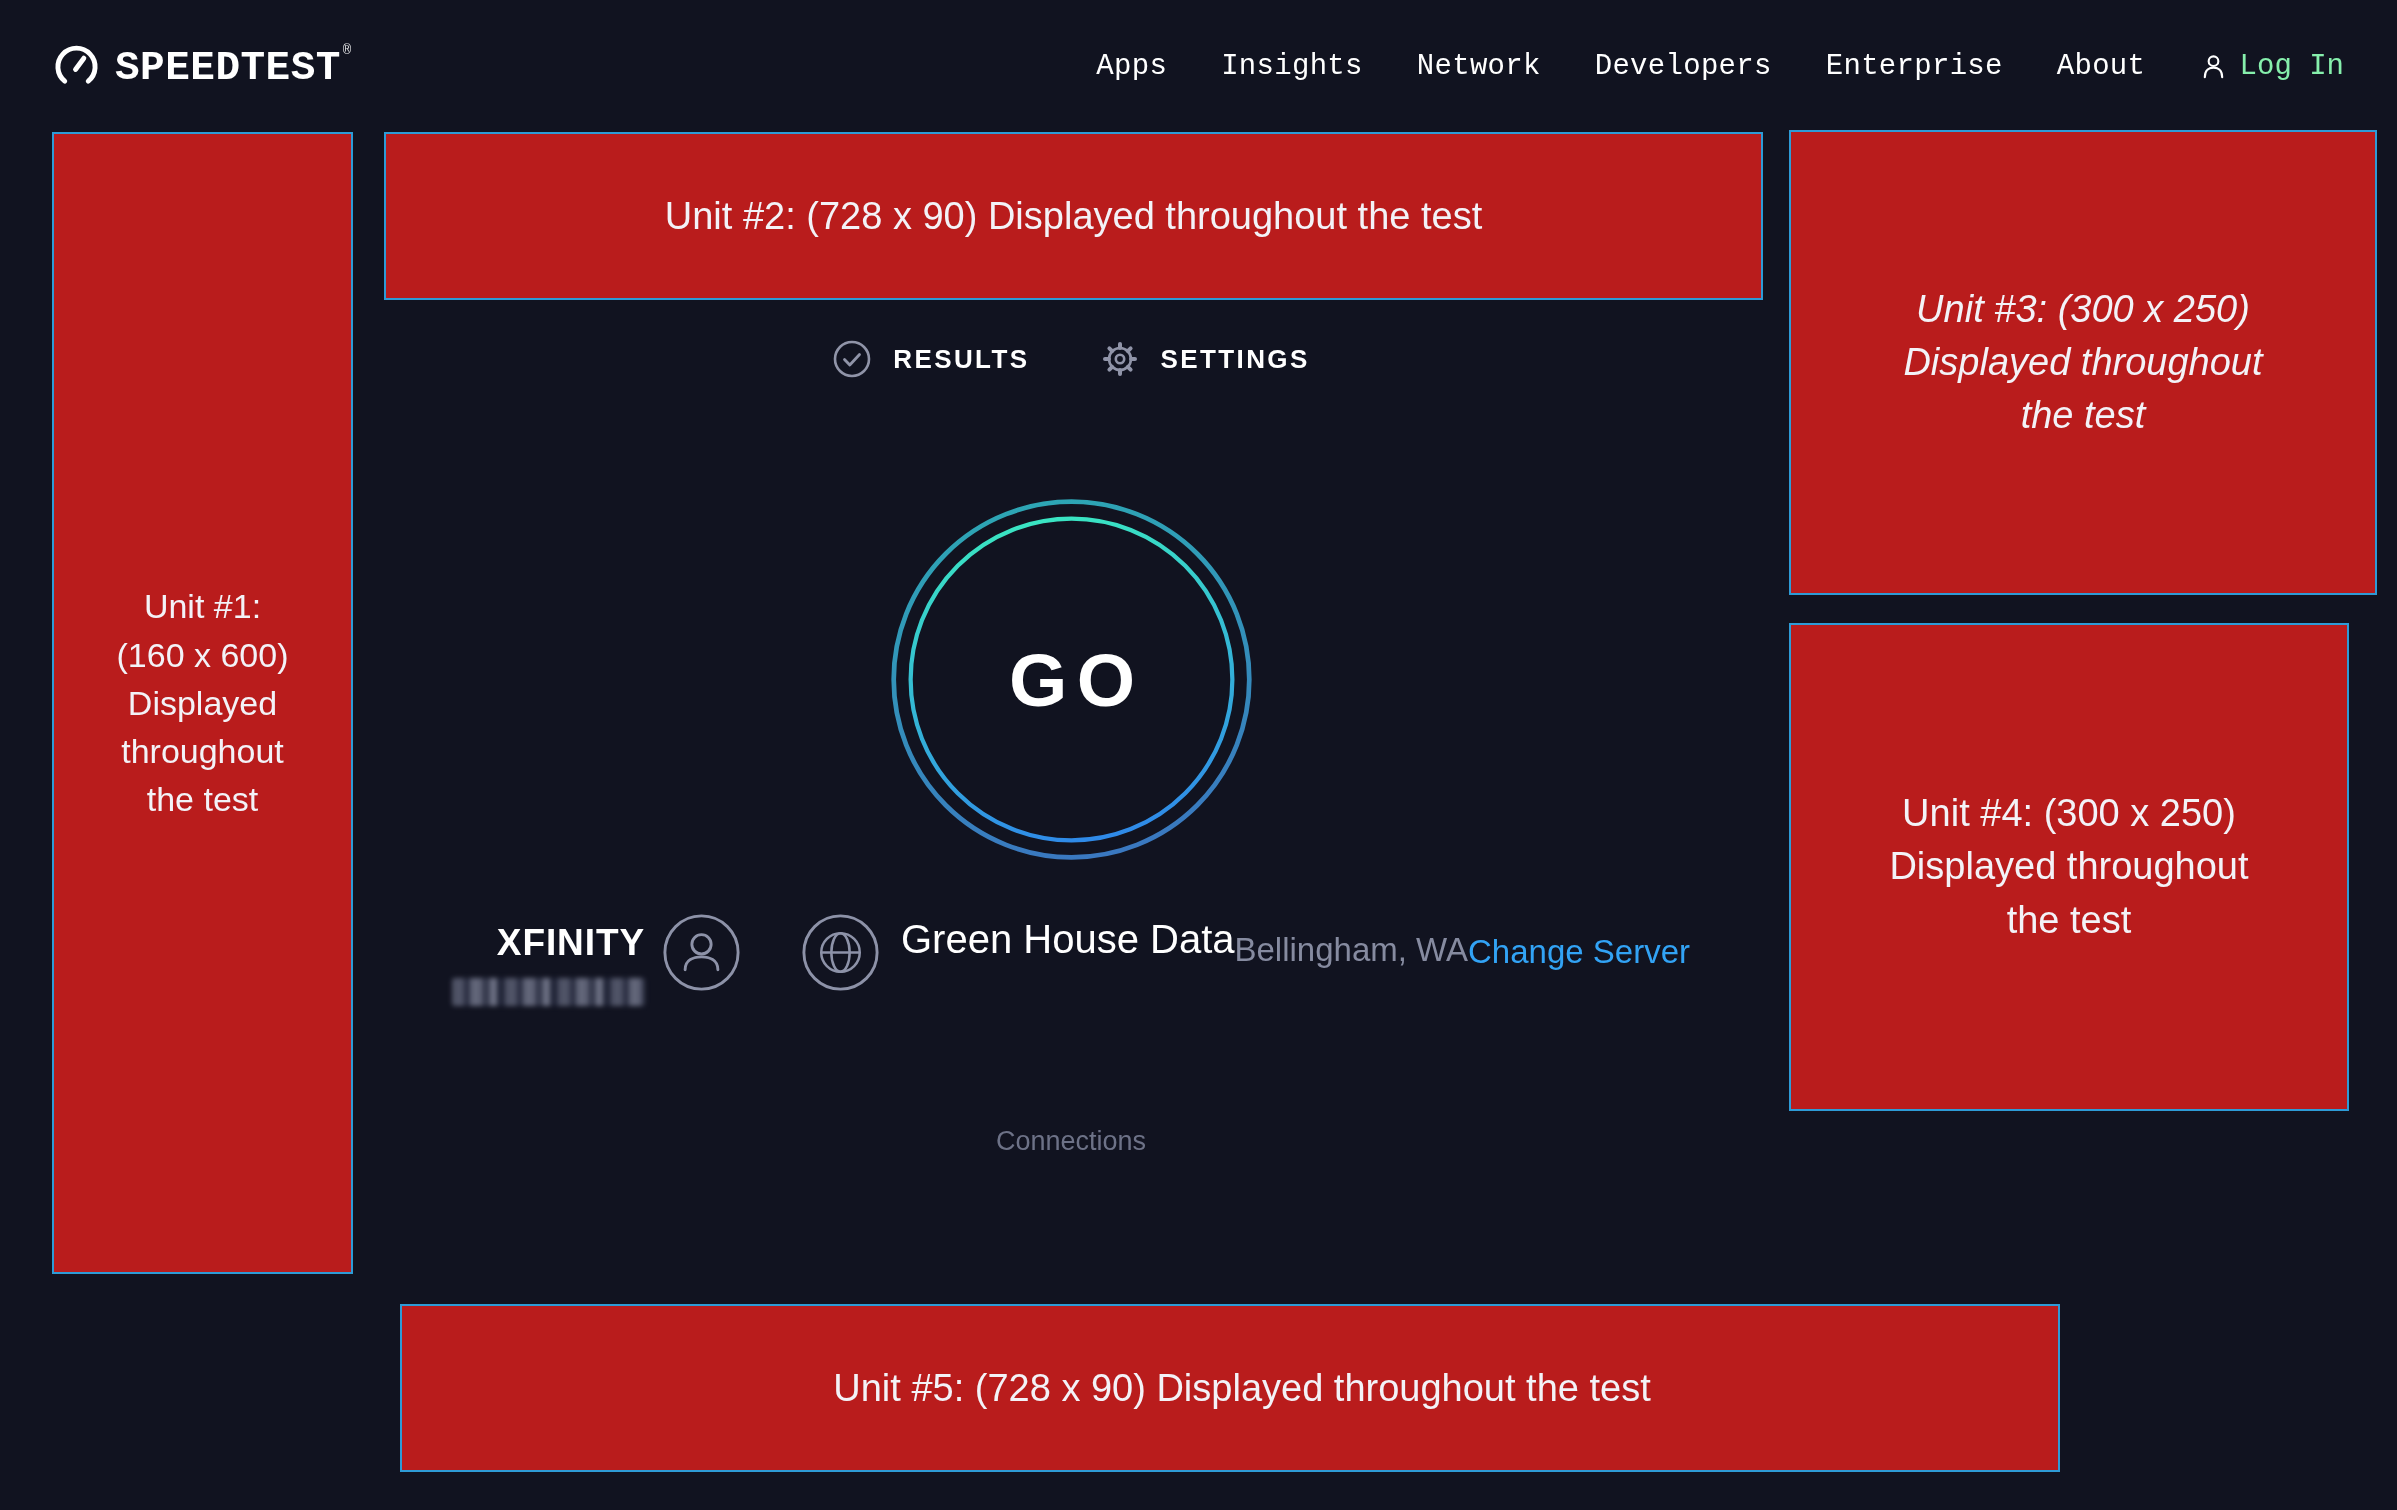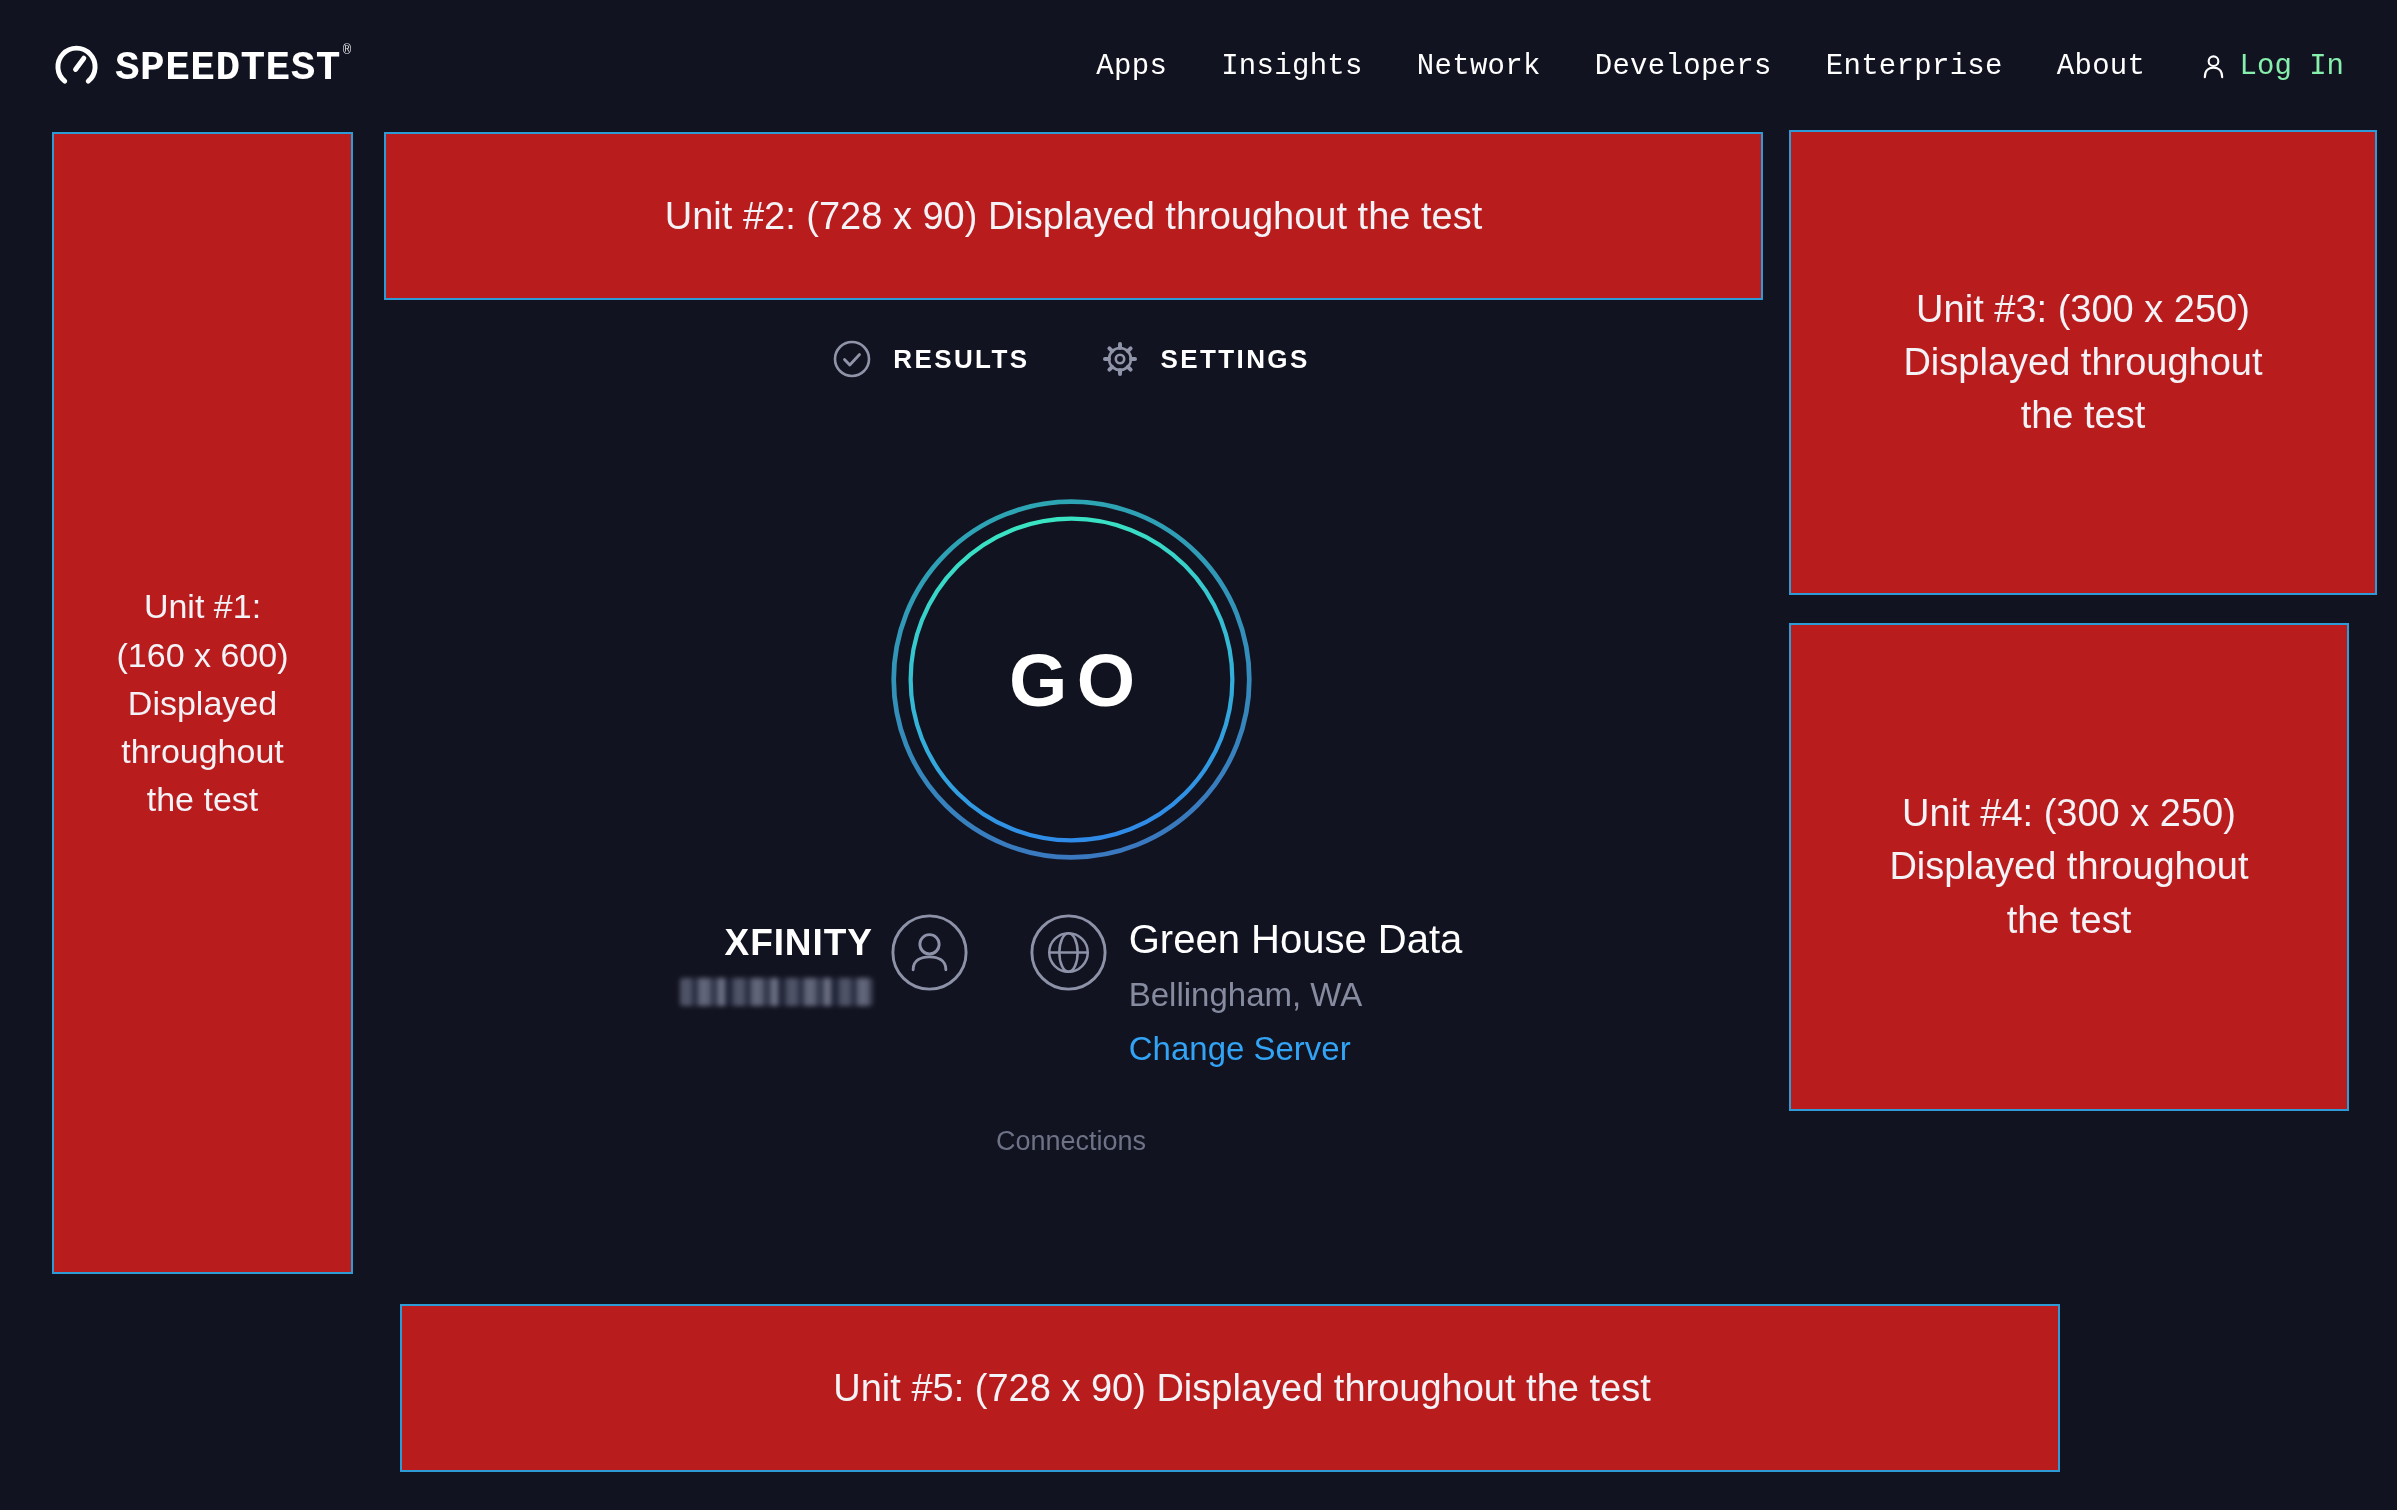--- a/index.html
+++ b/index.html
@@ -30,21 +30,21 @@
     position: absolute; box-sizing: border-box;
     background: #b91c1c; border: 2.8px solid #2e9bd6;
     display: flex; align-items: center; justify-content: center;
     text-align: center; cursor: pointer;
   }
   .ad-text { color: #f3f2f7; white-space: pre-line; }
   .ad-left   { left: 52px;   top: 132px;  width: 301px;  height: 1142px; }
   .ad-left   .ad-text { font-size: 34px; line-height: 1.42; }
   .ad-top    { left: 384px;  top: 132px;  width: 1379px; height: 168px; }
   .ad-top    .ad-text { font-size: 38px; }
-  .ad-right1 { left: 1789px; top: 130px;  width: 588px;  height: 465px; }
+  .ad-right1 { left: 1789px; top: 130px;  width: 588px;  height: 465px; font-style: italic; }
   .ad-right2 { left: 1789px; top: 623px;  width: 560px;  height: 488px; }
   .ad-right1 .ad-text, .ad-right2 .ad-text { font-size: 38px; line-height: 1.4; }
   .ad-bottom { left: 400px;  top: 1304px; width: 1660px; height: 168px; padding-left: 24px; }
   .ad-bottom .ad-text { font-size: 38px; }
 
   
   .center { position: absolute; left: 353px; width: 1436px; }
 
   .tabs { top: 339px; display: flex; justify-content: center; align-items: center; gap: 70px; }
   .tab { display: flex; align-items: center; gap: 21px; cursor: pointer; }
@@ -61,21 +61,21 @@
   .meta { top: 913px; display: flex; justify-content: center; align-items: flex-start; }
   .host { display: flex; flex-direction: column; align-items: flex-end; margin-right: 17px; padding-top: 9.4px; }
   .host-name { color: #ffffff; font-size: 37px; font-weight: 700; letter-spacing: 0.9px; }
   .host-blur {
     margin-top: 14px; width: 193px; height: 28px; border-radius: 2.8px; opacity: 0.9;
     background: repeating-linear-gradient(90deg,
       #565a6e 0 12.2px, #2c3044 12.2px 18px, #6a6e82 18px 30px, #3a3e52 30px 38px, #787c90 38px 45px, #23273a 45px 53px);
     filter: blur(2.4px);
   }
   .meta-gap { width: 60px; }
-  .server { display: flex; flex-direction: column; margin-left: 21px; padding-top: 3.8px; }
+  .server { display: flex; flex-direction: row; margin-left: 21px; padding-top: 3.8px; }
   .server-name { color: #ffffff; font-size: 40px; font-weight: 500; }
   .server-loc { color: #868ba0; font-size: 33px; margin-top: 14px; }
   .server-change { color: #32a3f5; font-size: 33px; margin-top: 16px; cursor: pointer; }
 
   .connections { top: 1126px; text-align: center; }
   .conn-label { color: #6d7287; font-size: 27px; }
   .conn-row { margin-top: 19px; display: flex; justify-content: center; align-items: center; gap: 24.5px; }
   .conn-multi { color: #ffffff; font-size: 34px; font-weight: 500; cursor: pointer; }
   .conn-single { color: #7e8398; font-size: 34px; cursor: pointer; }
   .conn-toggle { cursor: pointer; display: flex; }

